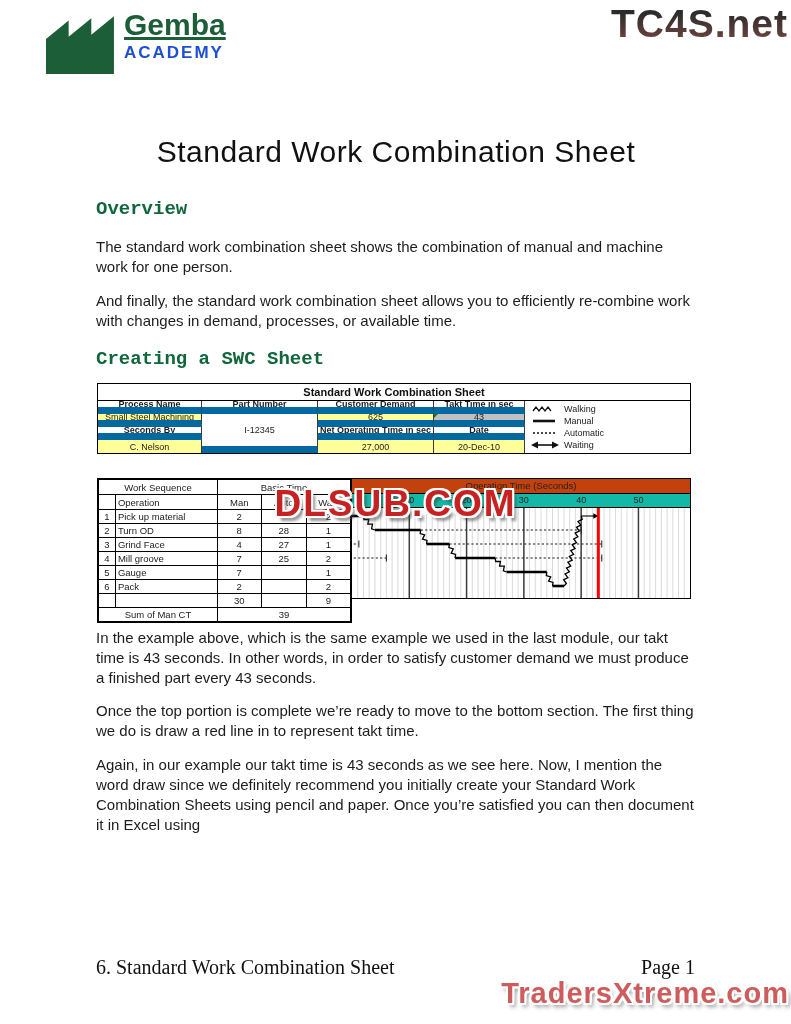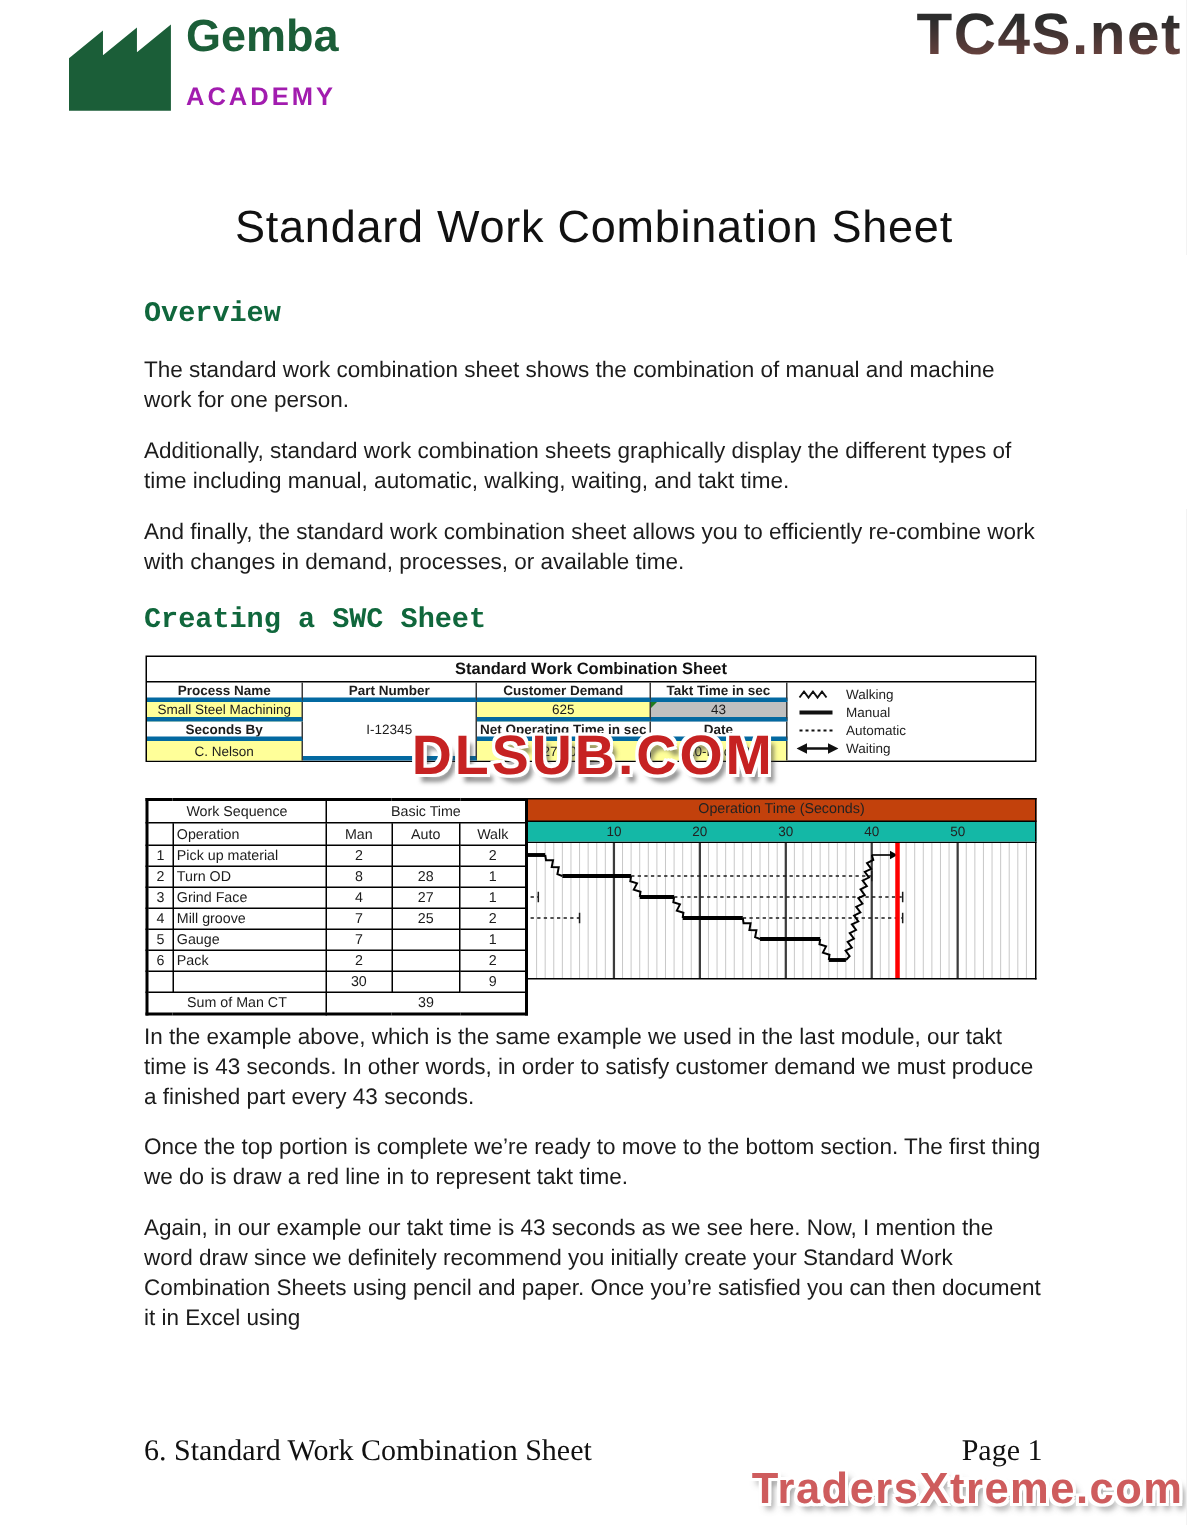--- a/index.html
+++ b/index.html
@@ -3,22 +3,22 @@
 <meta charset="utf-8">
 <style>
   html,body{margin:0;padding:0;background:#e9e9e9;}
   .page{position:relative;width:791px;height:1024px;background:#ffffff;margin:0 auto;
         font-family:"Liberation Sans",sans-serif;color:#1c1c1c;overflow:hidden;}
 
   
   .logo{position:absolute;left:46px;top:10px;display:flex;align-items:flex-start;}
   .logo svg{display:block;}
   .logo-text{margin-left:8px;line-height:1;}
-  .logo-gemba{font-size:30px;font-weight:800;letter-spacing:0px;color:#1b5e38;}
-  .logo-academy{font-size:17px;font-weight:800;letter-spacing:2px;color:#a21caf;margin-top:16px;}
+  .logo-gemba{font-size:30px;font-weight:800;letter-spacing:0px;color:#1b5e38;text-decoration:underline;}
+  .logo-academy{font-size:17px;font-weight:800;letter-spacing:2px;color:#1d4ed8;margin-top:4px;}
   .wm-tc4s{position:absolute;right:3px;top:2px;font-size:39px;font-weight:800;letter-spacing:1px;
     background:linear-gradient(#2c2c2c 25%,#5a3d3a 70%,#8a5047 100%);
     -webkit-background-clip:text;background-clip:text;color:transparent;
     font-family:"Liberation Sans",sans-serif;}
 
   
   .content{position:absolute;left:96px;top:0;width:600px;}
   h1.doc-title{margin:132px 0 0 0;font-size:30px;line-height:40px;font-weight:400;
     color:#111;text-align:center;letter-spacing:0.5px;}
   h2.sec{font-size:19px;line-height:22px;font-weight:700;color:#10673c;margin:26px 0 0 0;font-family:Liberation Mono, monospace;}
@@ -27,21 +27,21 @@
   p.mt17{margin-top:17px;}
   p.mt16{margin-top:16px;}
   p.mt13{margin-top:13px;}
 
   
   .sheet{position:relative;width:594px;margin:13px 0 0 1px;height:229px;}
   .sheet-top{border:1.5px solid #000;background:#fff;}
   .sheet-top-title{height:16px;line-height:16px;text-align:center;font-weight:700;font-size:11px;color:#111;}
   .sheet-top-body{display:flex;border-top:1px solid #000;}
   .info-grid{display:grid;grid-template-columns:104px 116px 116px 91px;grid-auto-rows:13px;}
-  .ig{border-right:1px solid #3a3a3a;border-bottom:3px solid #0369a1;font-size:9px;
+  .ig{border-right:1px solid #3a3a3a;border-bottom:7px solid #0369a1;font-size:9px;
       display:flex;align-items:center;justify-content:center;overflow:hidden;position:relative;}
   .ig.lbl{font-weight:700;}
   .ig.yellow{background:#ffff99;}
   .ig.gray{background:#c0c0c0;}
   .ig.part{grid-column:2;grid-row:2 / span 3;background:#fff;}
   .ig.rlast{border-bottom:none;}
   .corner{position:absolute;left:0;top:0;width:0;height:0;border-top:4px solid #1f7a1f;border-right:4px solid transparent;}
   .legend-box{flex:1;display:flex;flex-direction:column;justify-content:space-around;padding:2px 4px 2px 6px;}
   .legend-row{display:flex;align-items:center;gap:5px;font-size:9px;color:#222;}
   .legend-row svg{display:block;}
@@ -92,21 +92,20 @@
       <div class="logo-academy">ACADEMY</div>
     </div>
   </div>
   <div class="wm-tc4s">TC4S.net</div>
 
   <div class="content">
     <h1 class="doc-title">Standard Work Combination Sheet</h1>
 
     <h2 class="sec">Overview</h2>
     <p class="body mt17">The standard work combination sheet shows the combination of manual and machine work for one person.</p>
-    <p class="body">Additionally, standard work combination sheets graphically display the different types of time including manual, automatic, walking, waiting, and takt time.</p>
     <p class="body">And finally, the standard work combination sheet allows you to efficiently re-combine work with changes in demand, processes, or available time.</p>
 
     <h2 class="sec sec2">Creating a SWC Sheet</h2>
 
     <div class="sheet">
       <div class="sheet-top">
         <div class="sheet-top-title">Standard Work Combination Sheet</div>
         <div class="sheet-top-body">
           <div class="info-grid">
             <div class="ig lbl">Process Name</div>

